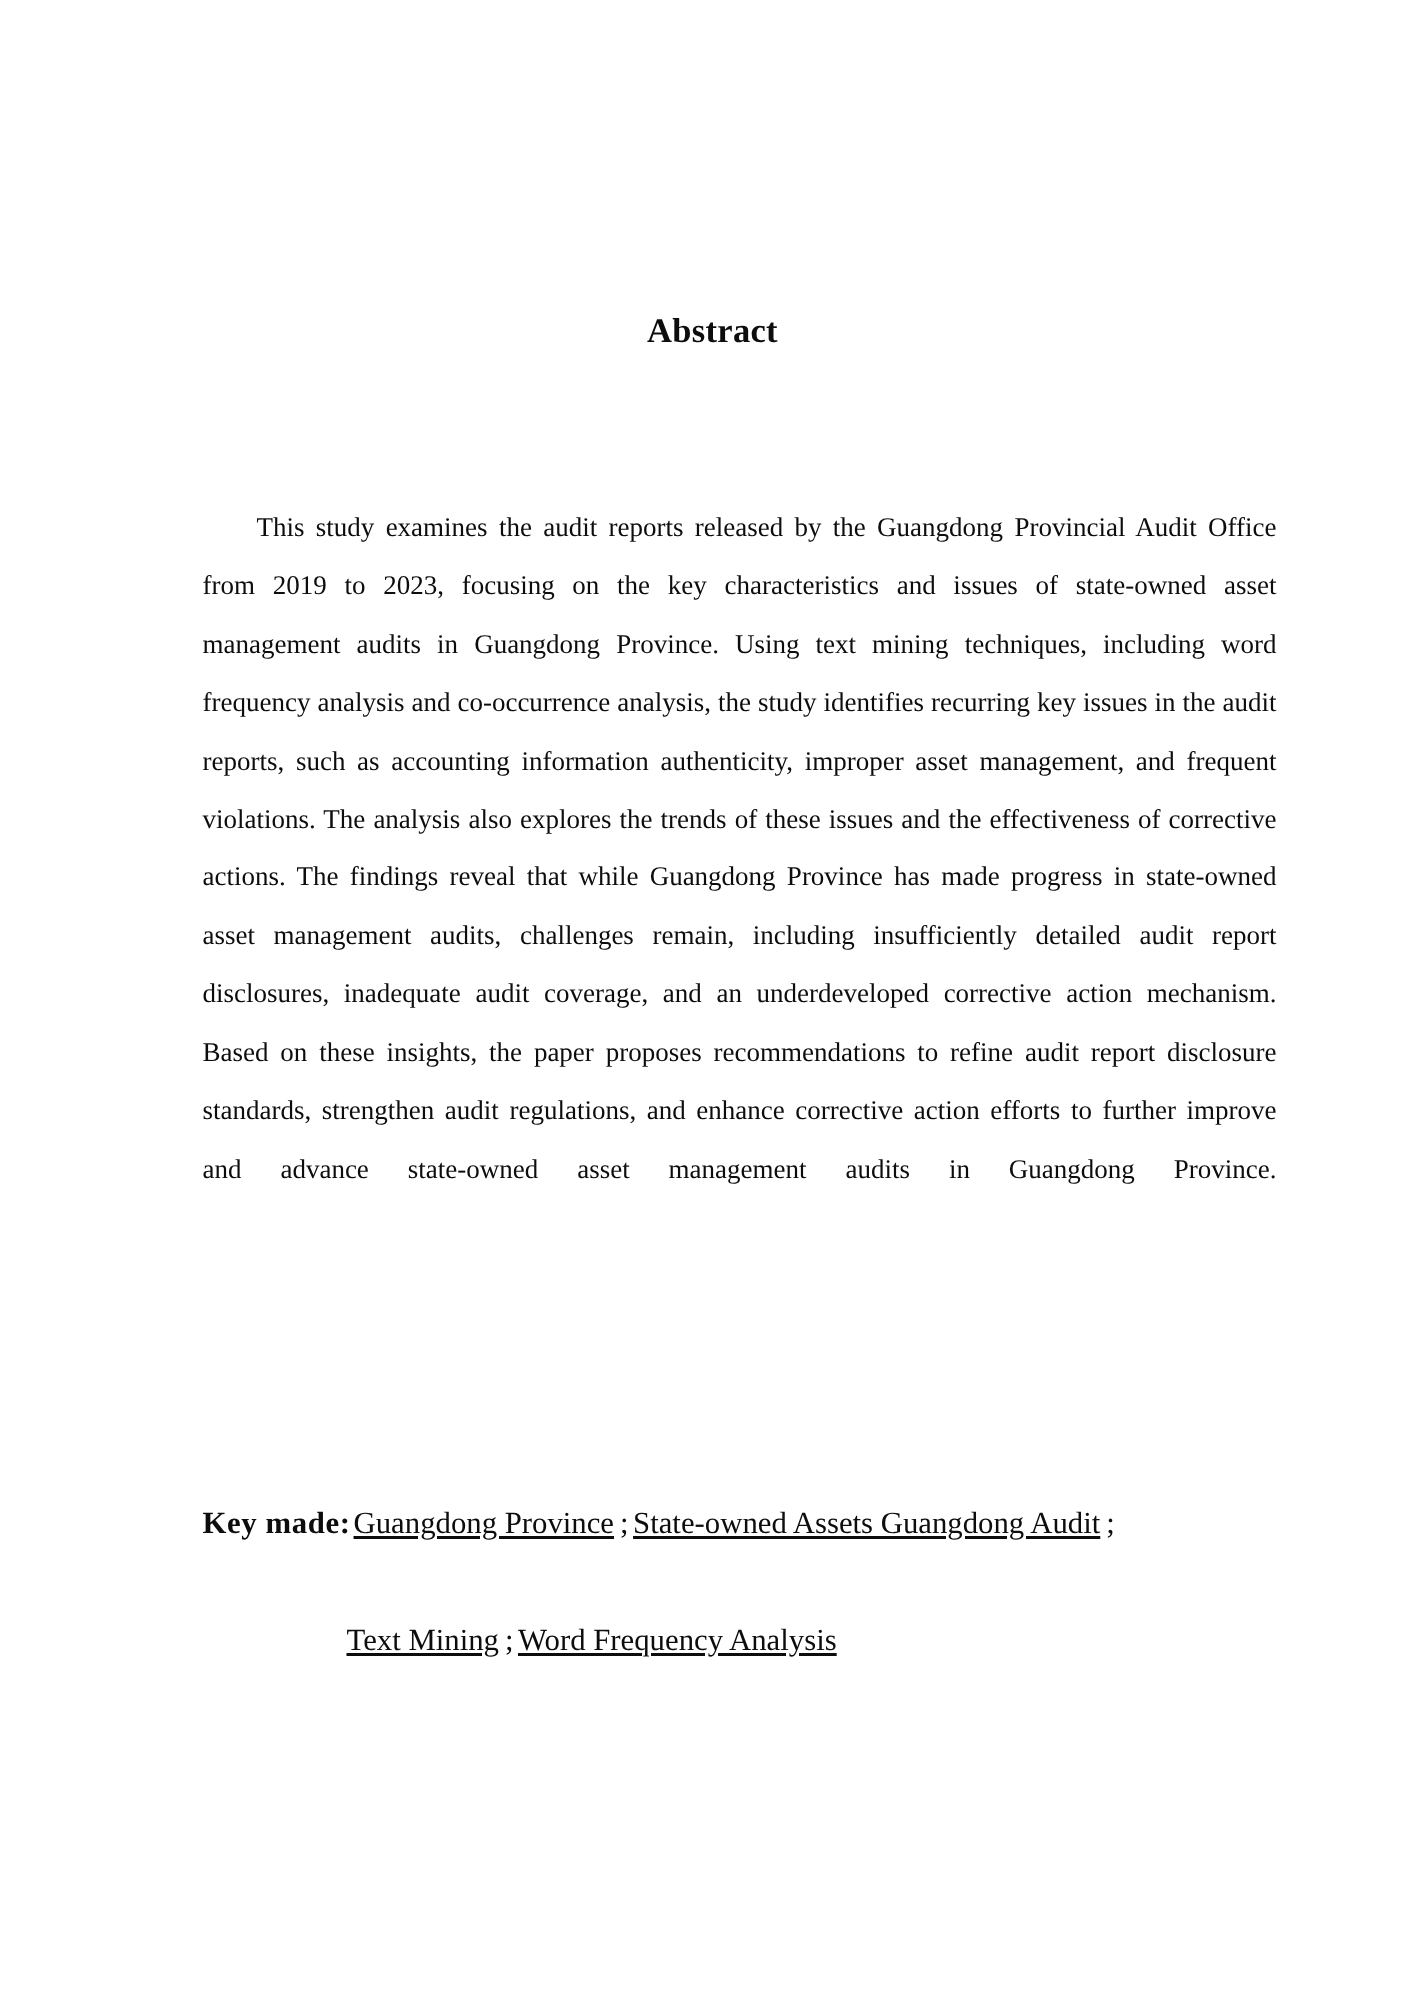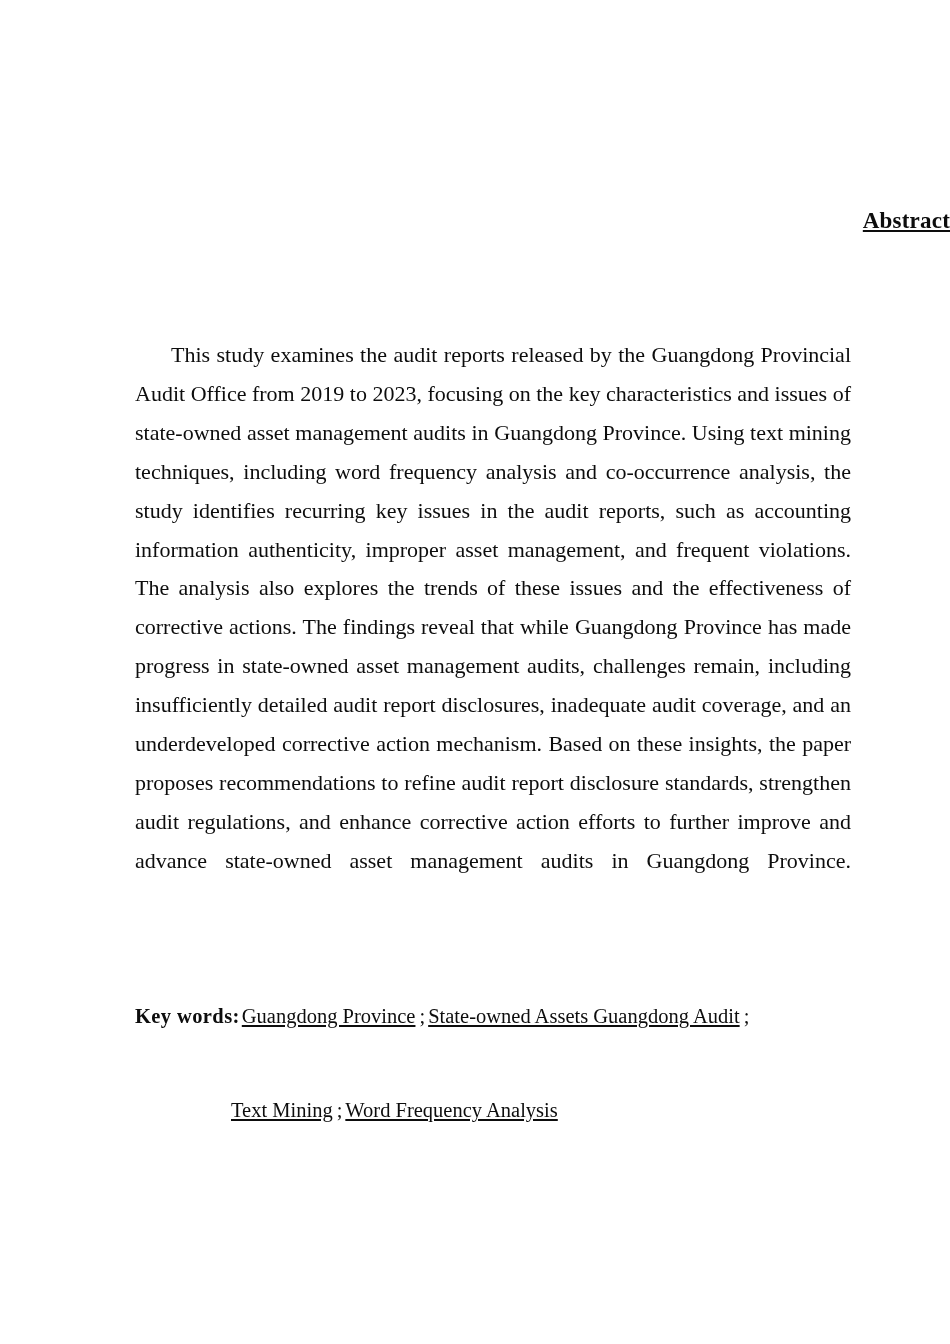--- a/index.html
+++ b/index.html
@@ -23,35 +23,34 @@
     height: 1344px;
     background: #ffffff;
   }
 
   
   .abstract-heading {
     position: absolute;
     top: 192px;
     left: 0;
     width: 950px;
-    text-align: right;
+    text-align: center;
     font-size: 23px;
     font-weight: bold;
     letter-spacing: 0.2px;
     line-height: 28px;
-    text-decoration: underline;
   }
 
   
   .abstract-body {
     position: absolute;
     top: 314px;
     left: 135px;
     width: 716px;
-    font-size: 22px;
+    font-size: 18px;
     line-height: 38.9px;
     text-align: justify;
     text-justify: inter-word;
     text-indent: 36px;
     -webkit-hyphens: none;
     hyphens: none;
   }
   
   .abstract-body::after {
     content: "";
@@ -81,38 +80,38 @@
   }
   .kw-colon {
     display: inline-block;
     padding-right: 2px;
   }
   .kw-item {
     white-space: nowrap;
     text-decoration: underline;
   }
   .keywords-line-2 {
-    margin-top: 56px;
+    margin-top: 40px;
     padding-left: 96px;
     white-space: nowrap;
   }
 </style>
 </head>
 <body>
 
 <div class="page">
 
   <h1 class="abstract-heading">Abstract</h1>
 
   <p class="abstract-body">This study examines the audit reports released by the Guangdong Provincial Audit Office from 2019 to 2023, focusing on the key characteristics and issues of state-owned asset management audits in Guangdong Province. Using text mining techniques, including word frequency analysis and co-occurrence analysis, the study identifies recurring key issues in the audit reports, such as accounting information authenticity, improper asset management, and frequent violations. The analysis also explores the trends of these issues and the effectiveness of corrective actions. The findings reveal that while Guangdong Province has made progress in state-owned asset management audits, challenges remain, including insufficiently detailed audit report disclosures, inadequate audit coverage, and an underdeveloped corrective action mechanism. Based on these insights, the paper proposes recommendations to refine audit report disclosure standards, strengthen audit regulations, and enhance corrective action efforts to further improve and advance state-owned asset management audits in Guangdong Province.</p>
 
   <div class="keywords-block">
 
     <div class="keywords-line-1">
-      <span class="kw-label">Key words</span><span class="kw-label kw-colon">:</span><span class="kw-item">Guangdong Province</span><span class="kw-sep">;</span><span class="kw-item">State-owned Assets Guangdong  Audit</span><span class="kw-sep">;</span>
+      <span class="kw-label">Key made</span><span class="kw-label kw-colon">:</span><span class="kw-item">Guangdong Province</span><span class="kw-sep">;</span><span class="kw-item">State-owned Assets Guangdong  Audit</span><span class="kw-sep">;</span>
     </div>
 
     <div class="keywords-line-2">
       <span class="kw-item">Text  Mining</span><span class="kw-sep">;</span><span class="kw-item">Word  Frequency  Analysis</span>
     </div>
 
   </div>
 
 </div>
 

